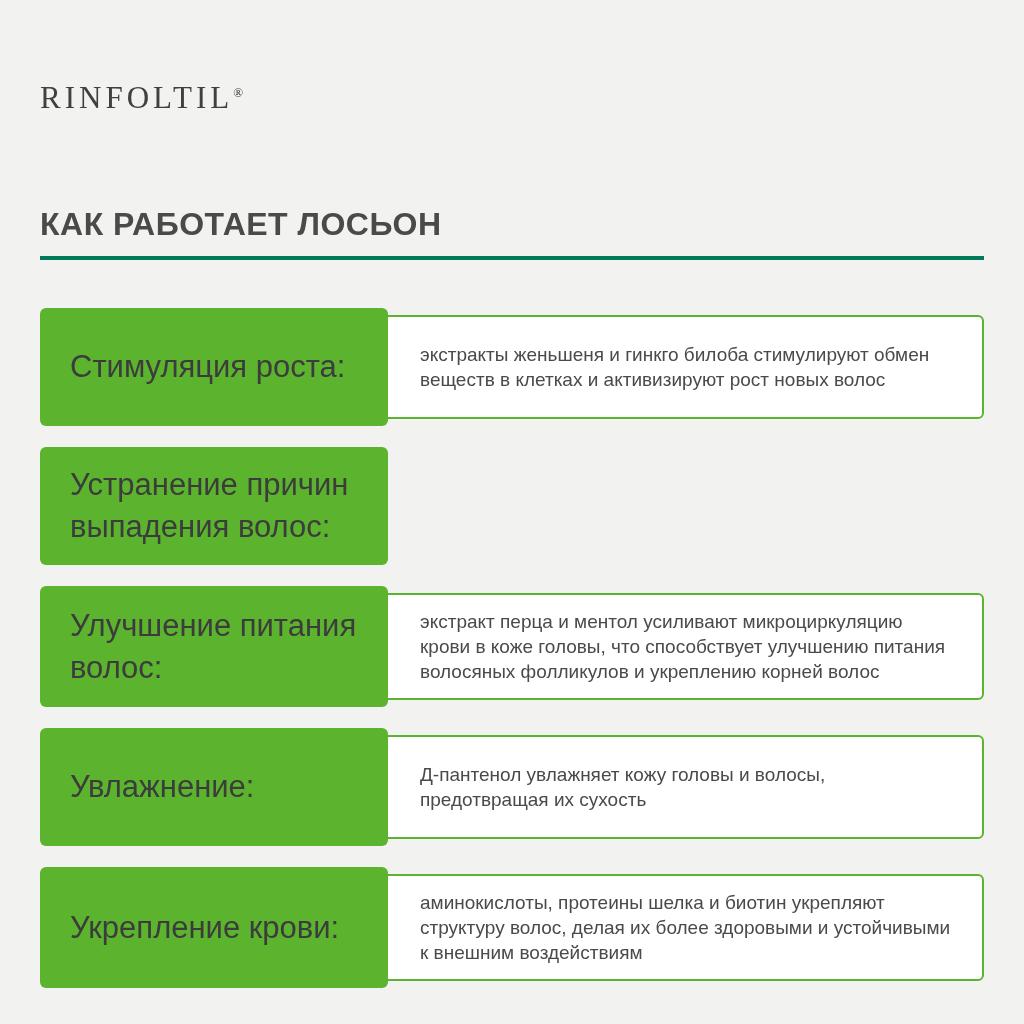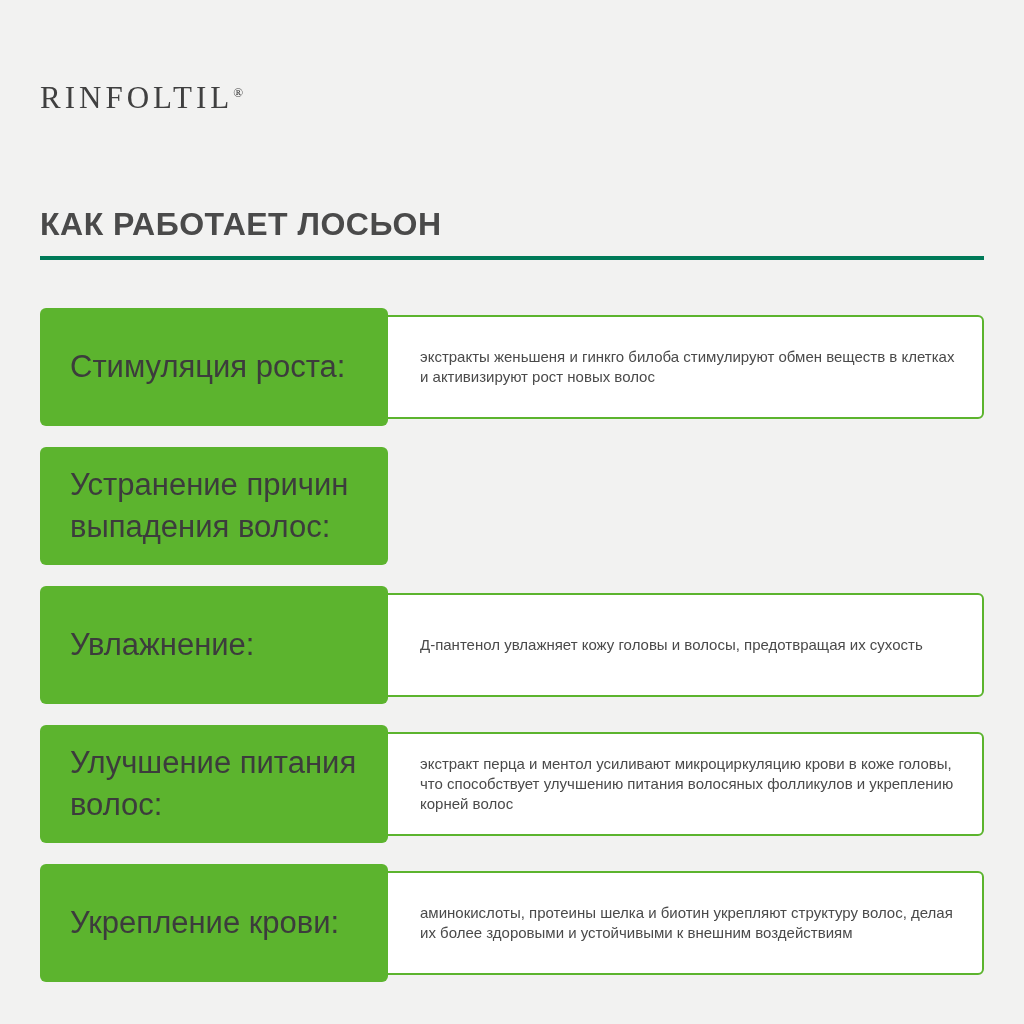--- a/index.html
+++ b/index.html
@@ -82,21 +82,21 @@
     border: 2px solid #5cb42e;
     border-radius: 6px;
     margin: 7px 0 7px -8px;
     padding: 14px 26px 14px 38px;
     display: flex;
     align-items: center;
     position: relative;
     z-index: 1;
   }
   .desc-text {
-    font-size: 15px;
+    font-size: 19px;
     color: #4a4a4a;
     line-height: 1.32;
   }
 </style>
 </head>
 <body>
 
 <div class="page">
 
   <div class="brand">
@@ -118,33 +118,33 @@
     </div>
 
     <div class="row">
       <div class="label-box">
         <div class="label-text">Устранение причин выпадения волос:</div>
       </div>
     </div>
 
     <div class="row">
       <div class="label-box">
-        <div class="label-text">Увлажнение:</div>
+        <div class="label-text">Улучшение питания волос:</div>
       </div>
       <div class="desc-box">
-        <div class="desc-text">Д-пантенол увлажняет кожу головы и волосы, предотвращая их сухость</div>
+        <div class="desc-text">экстракт перца и ментол усиливают микроциркуляцию крови в коже головы, что способствует улучшению питания волосяных фолликулов и укреплению корней волос</div>
       </div>
     </div>
 
     <div class="row">
       <div class="label-box">
-        <div class="label-text">Улучшение питания волос:</div>
+        <div class="label-text">Увлажнение:</div>
       </div>
       <div class="desc-box">
-        <div class="desc-text">экстракт перца и ментол усиливают микроциркуляцию крови в коже головы, что способствует улучшению питания волосяных фолликулов и укреплению корней волос</div>
+        <div class="desc-text">Д-пантенол увлажняет кожу головы и волосы, предотвращая их сухость</div>
       </div>
     </div>
 
     <div class="row">
       <div class="label-box">
         <div class="label-text">Укрепление крови:</div>
       </div>
       <div class="desc-box">
         <div class="desc-text">аминокислоты, протеины шелка и биотин укрепляют структуру волос, делая их более здоровыми и устойчивыми к внешним воздействиям</div>
       </div>

